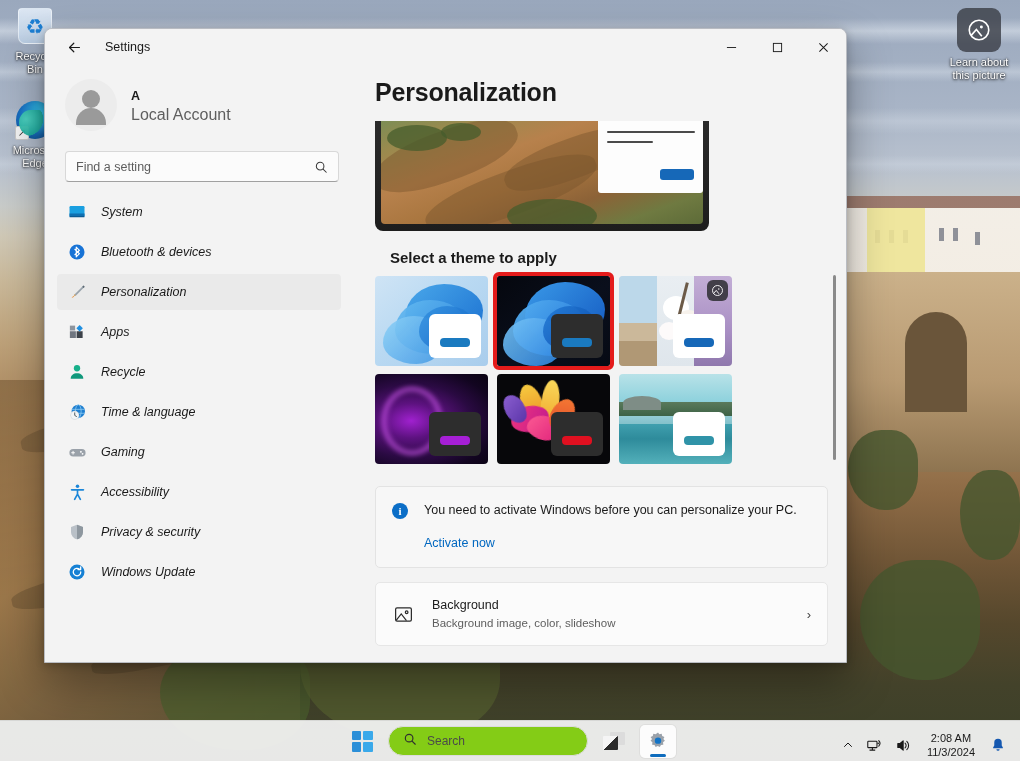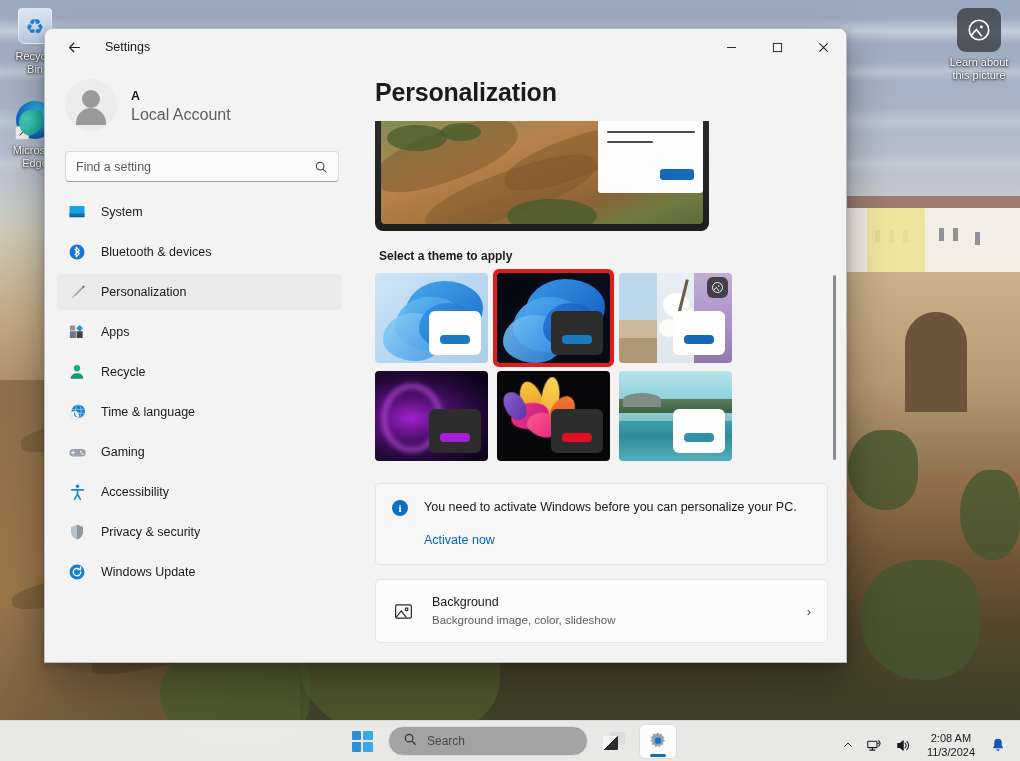--- a/index.html
+++ b/index.html
@@ -221,20 +221,21 @@
     padding-right: 10px;
     margin-top: 2px;
   }
   .nav-item {
     display: flex; align-items: center;
     height: 36px; margin-bottom: 4px;
     border-radius: 4px;
     padding-left: 10px;
     position: relative;
     cursor: default;
+    font-style: italic;
   }
   .nav-item.selected { background: #eaeaea; }
   .nav-item.selected:before {
     content: ""; position: absolute; left: -6px; top: 9px;
     width: 3px; height: 17px; border-radius: 2px; background: #0067c0;
   }
   .nav-icon {
     width: 20px; height: 20px; margin-right: 14px;
     display: flex; align-items: center; justify-content: center; flex: 0 0 20px;
   }
@@ -294,22 +295,22 @@
   .mock-line { height: 2px; background: #4a4a4a; border-radius: 1px; }
   .mock-line.w-full { width: 88px; }
   .mock-line.w-half { width: 46px; margin-top: 8px; }
   #mock-btn {
     position: absolute; right: 9px; bottom: 13px;
     width: 34px; height: 11px; border-radius: 3px; background: #1668b8;
   }
 
   
   .section-label {
-    font-size: 12px; font-weight: 600; color: #1a1a1a;
-    margin: 18px 0 10px 8px;
+    font-size: 15px; font-weight: 600; color: #1a1a1a;
+    margin: 18px 0 10px 19px;
   }
 
   
   #theme-grid {
     display: grid;
     grid-template-columns: repeat(3, 113px);
     gap: 8px 9px;
     margin-left: 4px;
   }
   .theme-tile {
@@ -430,21 +431,21 @@
   }
   #start-squares { width: 21px; height: 21px; display: grid; grid-template-columns: 1fr 1fr; grid-template-rows: 1fr 1fr; gap: 2.5px; }
   #start-squares div { background: #2e9ae0; border-radius: 1px; }
   #start-squares div:nth-child(1){ background:#2b8fd8; }
   #start-squares div:nth-child(2){ background:#3aa9ea; }
   #start-squares div:nth-child(3){ background:#2b8fd8; }
   #start-squares div:nth-child(4){ background:#3aa9ea; }
 
   #search-pill {
     width: 200px; height: 30px;
-    background: #a3a3a3;
+    background: #84cc16;
     border: 1px solid #dcdcdc;
     border-radius: 15px;
     display: flex; align-items: center;
     padding: 0 14px; cursor: default;
   }
   #search-pill-label { margin-left: 10px; font-size: 12px; color: #4a4a4a; }
 
   #taskview-glyph { position: relative; width: 22px; height: 18px; }
   #tv-back { position: absolute; right: 0; top: 0; width: 15px; height: 13px; background: #dcdcdc; border-radius: 1px; }
   #tv-front { position: absolute; left: 0; bottom: 0; width: 15px; height: 14px; background: linear-gradient(135deg,#f5f5f5 50%, #2b2b2b 50%); border-radius: 1px; }

